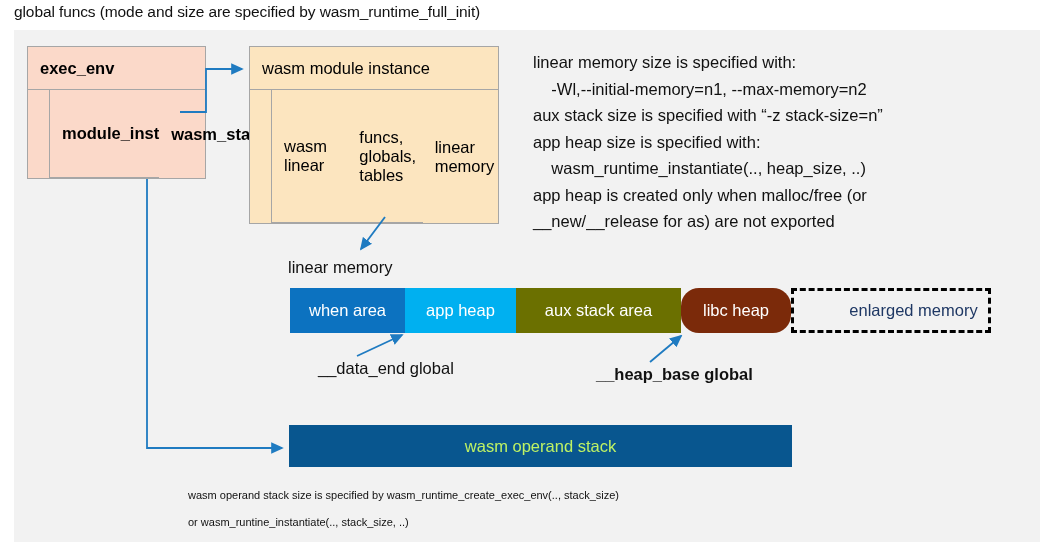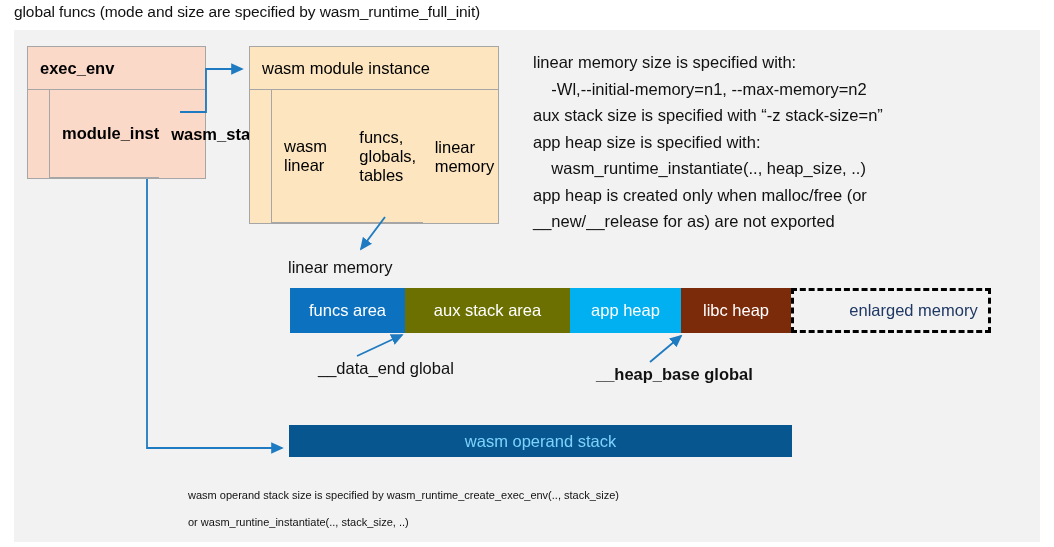--- a/index.html
+++ b/index.html
@@ -151,26 +151,26 @@
   }
   #data-end-label  { left: 318px; top: 359px; }
   #heap-base-label { left: 596px; top: 365px; font-weight: bold; }
   #exported-label  { left: 300px; top: 388px; }
 
   
   #operand-stack-bar {
     left: 289px;
     top: 425px;
     width: 503px;
-    height: 32px;
+    height: 42px;
     background: #08568f;
     display: flex;
     align-items: center;
     justify-content: center;
-    color: #7dd3fc;
+    color: #bef264;
     font-size: 16.5px;
   }
 
   
   #bottom-notes {
     left: 188px;
     top: 482px;
     width: 840px;
     font-size: 11px;
     line-height: 27px;
@@ -221,24 +221,24 @@
     -Wl,--initial-memory=n1, --max-memory=n2
 aux stack size is specified with “-z stack-size=n”
 app heap size is specified with:
     wasm_runtime_instantiate(.., heap_size, ..)
 app heap is created only when malloc/free (or
 __new/__release for as) are not exported</div>
 
   <div class="abs" id="linear-memory-label">linear memory</div>
 
   <div class="abs" id="memory-bar">
-      <div class="seg" style="width: 115px; background: rgb(12, 114, 192);">funcs area</div>
+      <div class="seg" style="width: 115px; background: rgb(12, 114, 192);">when area</div>
+      <div class="seg" style="width: 111px; background: rgb(0, 176, 240);">app heap</div>
       <div class="seg" style="width: 165px; background: rgb(107, 112, 0);">aux stack area</div>
-      <div class="seg" style="width: 111px; background: rgb(0, 176, 240);">app heap</div>
-      <div class="seg" style="width: 110px; background: rgb(123, 42, 10);">libc heap</div>
+      <div class="seg" style="width: 110px; background: rgb(123, 42, 10); border-radius: 18px;">libc heap</div>
       <div class="seg dashed" style="width: 200px; padding-left: 45px;">enlarged memory</div>
     </div>
 
   <div class="abs note-text" id="data-end-label">__data_end global</div>
   <div class="abs note-text" id="heap-base-label">__heap_base global</div>
 
   <div class="abs" id="operand-stack-bar">wasm operand stack</div>
 
   <div class="abs" id="bottom-notes">wasm operand stack size is specified by wasm_runtime_create_exec_env(.., stack_size)
 or wasm_runtine_instantiate(.., stack_size, ..)</div>

